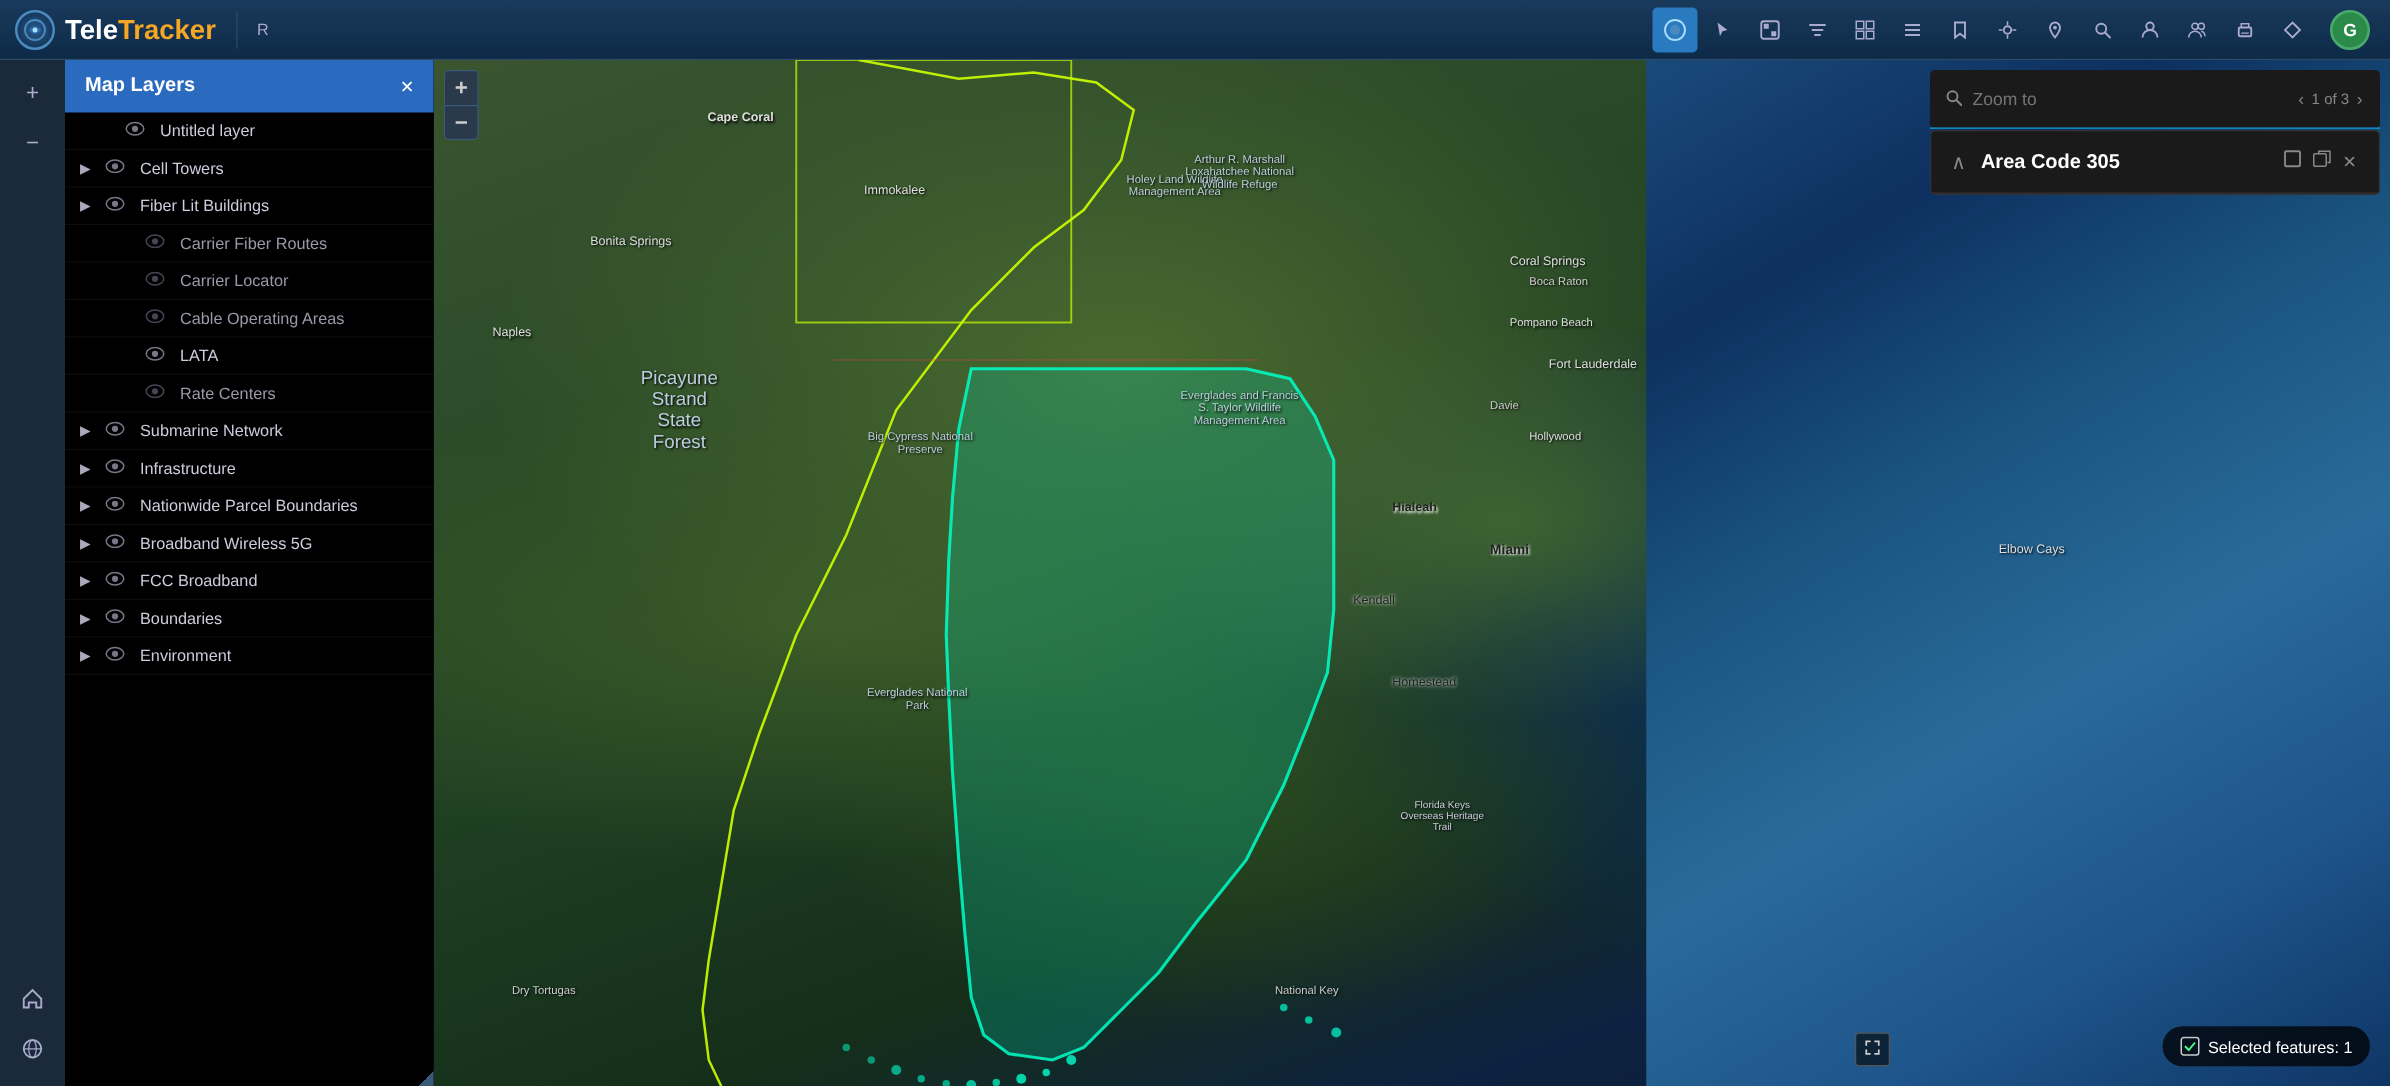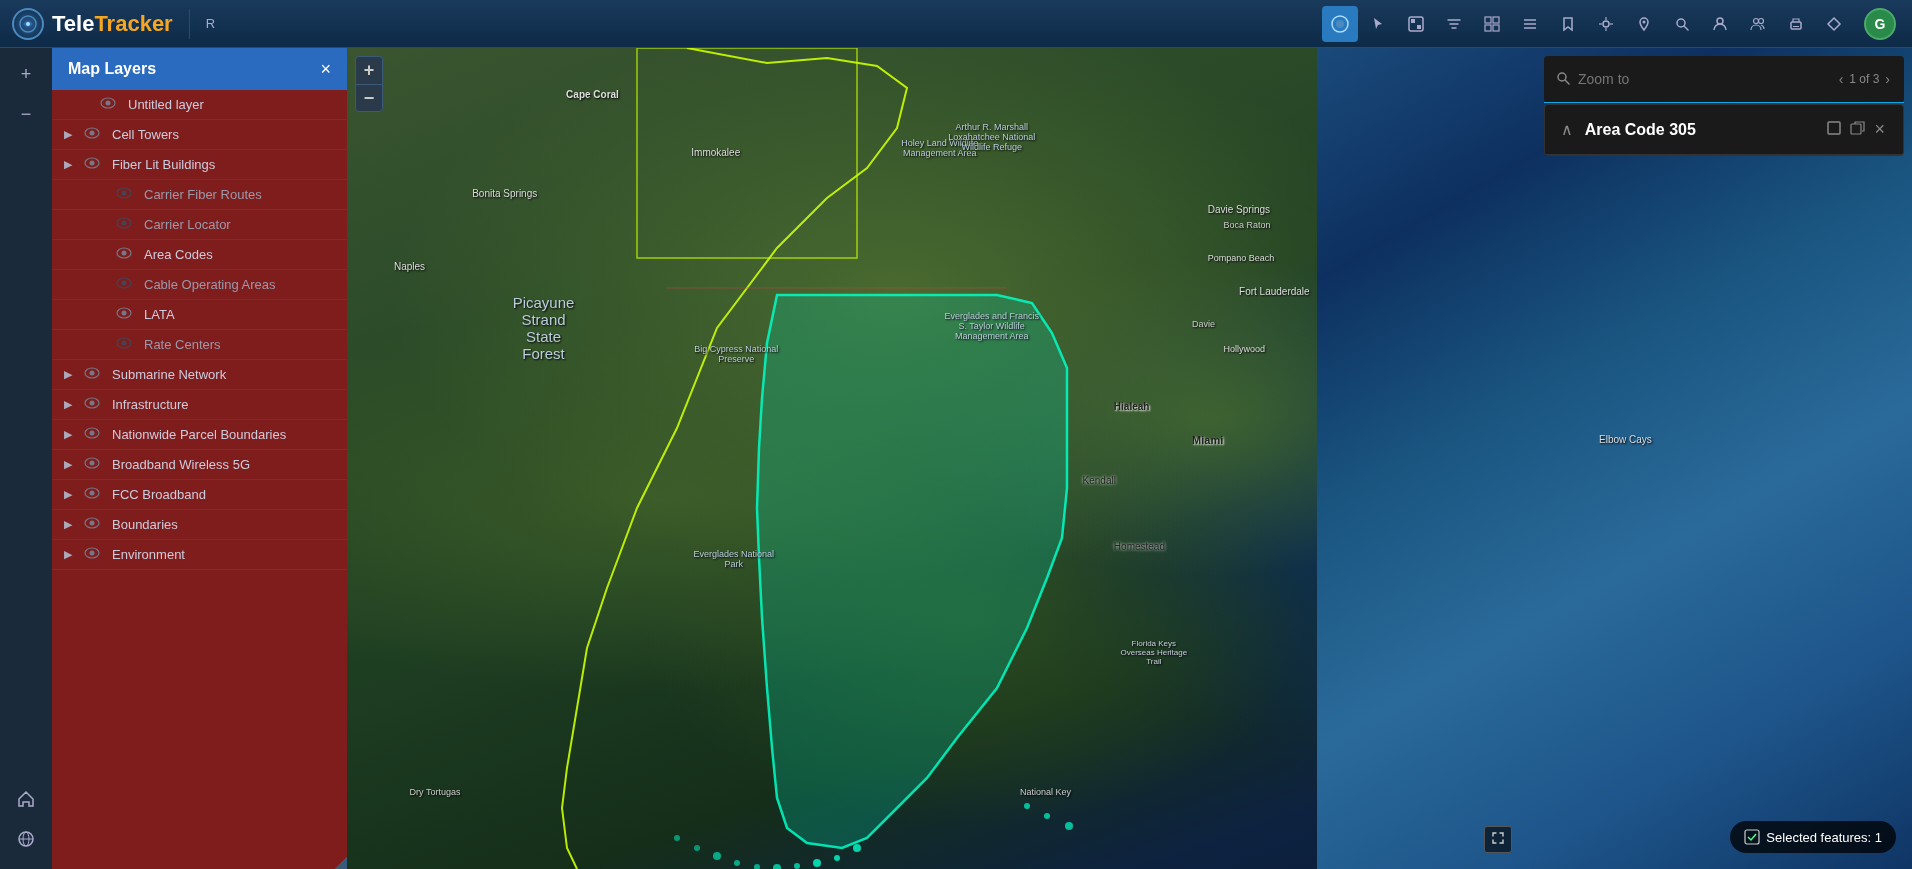--- a/index.html
+++ b/index.html
@@ -50,21 +50,21 @@
     }
     .sidebar-btn {
       width: 36px; height: 36px; border-radius: 4px; border: none;
       background: transparent; color: #aac; cursor: pointer;
       display: flex; align-items: center; justify-content: center; font-size: 18px;
     }
 
     
     .layers-panel {
       position: absolute; top: 48px; left: 52px; width: 295px; height: calc(100% - 48px);
-      background: #7f1d1d; z-index: 80; overflow-y: auto;
+      background: #000000; z-index: 80; overflow-y: auto;
     }
     .layers-panel::-webkit-scrollbar { width: 6px; }
     .layers-panel::-webkit-scrollbar-track { background: #1e2d3d; }
     .layers-panel::-webkit-scrollbar-thumb { background: #3a5a7a; border-radius: 3px; }
 
     .layers-header {
       background: #2a6abf; padding: 12px 16px; display: flex;
       align-items: center; justify-content: space-between;
     }
     .layers-title { color: #fff; font-size: 16px; font-weight: bold; }
@@ -363,30 +363,20 @@
     <span class="expand-arrow"></span>
     <span class="eye-icon">
       <svg width="16" height="12" viewBox="0 0 16 12" fill="none">
           <ellipse cx="8" cy="6" rx="7" ry="5" stroke="#445" stroke-width="1.2"></ellipse>
           <circle cx="8" cy="6" r="2.5" fill="#445"></circle>
         </svg>
     </span>
     <span class="layer-name" style="color:#99a;">Carrier Locator</span>
   </div>
 
-  <div class="layer-item sub2">
-    <span class="expand-arrow"></span>
-    <span class="eye-icon">
-      <svg width="16" height="12" viewBox="0 0 16 12" fill="none">
-          <ellipse cx="8" cy="6" rx="7" ry="5" stroke="#778" stroke-width="1.2"></ellipse>
-          <circle cx="8" cy="6" r="2.5" fill="#778"></circle>
-        </svg>
-    </span>
-    <span class="layer-name">Area Codes</span>
-  </div>
 
   <div class="layer-item sub2">
     <span class="expand-arrow"></span>
     <span class="eye-icon">
       <svg width="16" height="12" viewBox="0 0 16 12" fill="none">
           <ellipse cx="8" cy="6" rx="7" ry="5" stroke="#445" stroke-width="1.2"></ellipse>
           <circle cx="8" cy="6" r="2.5" fill="#445"></circle>
         </svg>
     </span>
     <span class="layer-name" style="color:#99a;">Cable Operating Areas</span>
@@ -533,21 +523,21 @@
     <circle cx="680" cy="758" r="3" fill="#00ffcc" opacity="0.7"></circle>
     <circle cx="722" cy="778" r="4" fill="#00ffcc" opacity="0.7"></circle>
 
     <line x1="320" y1="240" x2="660" y2="240" stroke="#cc4444" stroke-width="0.8" opacity="0.6"></line>
   </svg>
 
   <div style="position:absolute; top:5%; left:14%; color:#ddd; font-size:10px; font-weight:bold; text-shadow:1px 1px 2px #000;">Cape Coral</div>
   <div style="position:absolute; top:17%; left:8%; color:#ddd; font-size:10px; text-shadow:1px 1px 2px #000;">Bonita Springs</div>
   <div style="position:absolute; top:26%; left:3%; color:#ddd; font-size:10px; text-shadow:1px 1px 2px #000;">Naples</div>
   <div style="position:absolute; top:12%; left:22%; color:#ddd; font-size:10px; text-shadow:1px 1px 2px #000;">Immokalee</div>
-  <div style="position:absolute; top:19%; left:55%; color:#ddd; font-size:10px; text-shadow:1px 1px 2px #000;">Davie Springs</div>
+  <div style="position:absolute; top:19%; left:55%; color:#ddd; font-size:10px; text-shadow:1px 1px 2px #000;">Coral Springs</div>
   <div style="position:absolute; top:21%; left:56%; color:#ccc; font-size:9px; text-shadow:1px 1px 2px #000;">Boca Raton</div>
   <div style="position:absolute; top:25%; left:55%; color:#ddd; font-size:9px; text-shadow:1px 1px 2px #000;">Pompano Beach</div>
   <div style="position:absolute; top:29%; left:57%; color:#ddd; font-size:10px; text-shadow:1px 1px 2px #000;">Fort Lauderdale</div>
   <div style="position:absolute; top:33%; left:54%; color:#ccc; font-size:9px; text-shadow:1px 1px 2px #000;">Davie</div>
   <div style="position:absolute; top:36%; left:56%; color:#ddd; font-size:9px; text-shadow:1px 1px 2px #000;">Hollywood</div>
   <div style="position:absolute; top:43%; left:49%; color:#222; font-size:10px; font-weight:bold; text-shadow:1px 1px 2px #fff;">Hialeah</div>
   <div style="position:absolute; top:47%; left:54%; color:#222; font-size:11px; font-weight:bold; text-shadow:1px 1px 2px #fff;">Miami</div>
   <div style="position:absolute; top:52%; left:47%; color:#222; font-size:10px; text-shadow:0 0 3px #fff;">Kendall</div>
   <div style="position:absolute; top:60%; left:49%; color:#222; font-size:10px; text-shadow:0 0 3px #fff;">Homestead</div>
   <div style="position:absolute; top:47%; left:80%; color:#ddd; font-size:10px; text-shadow:1px 1px 2px #000;">Elbow Cays</div>

